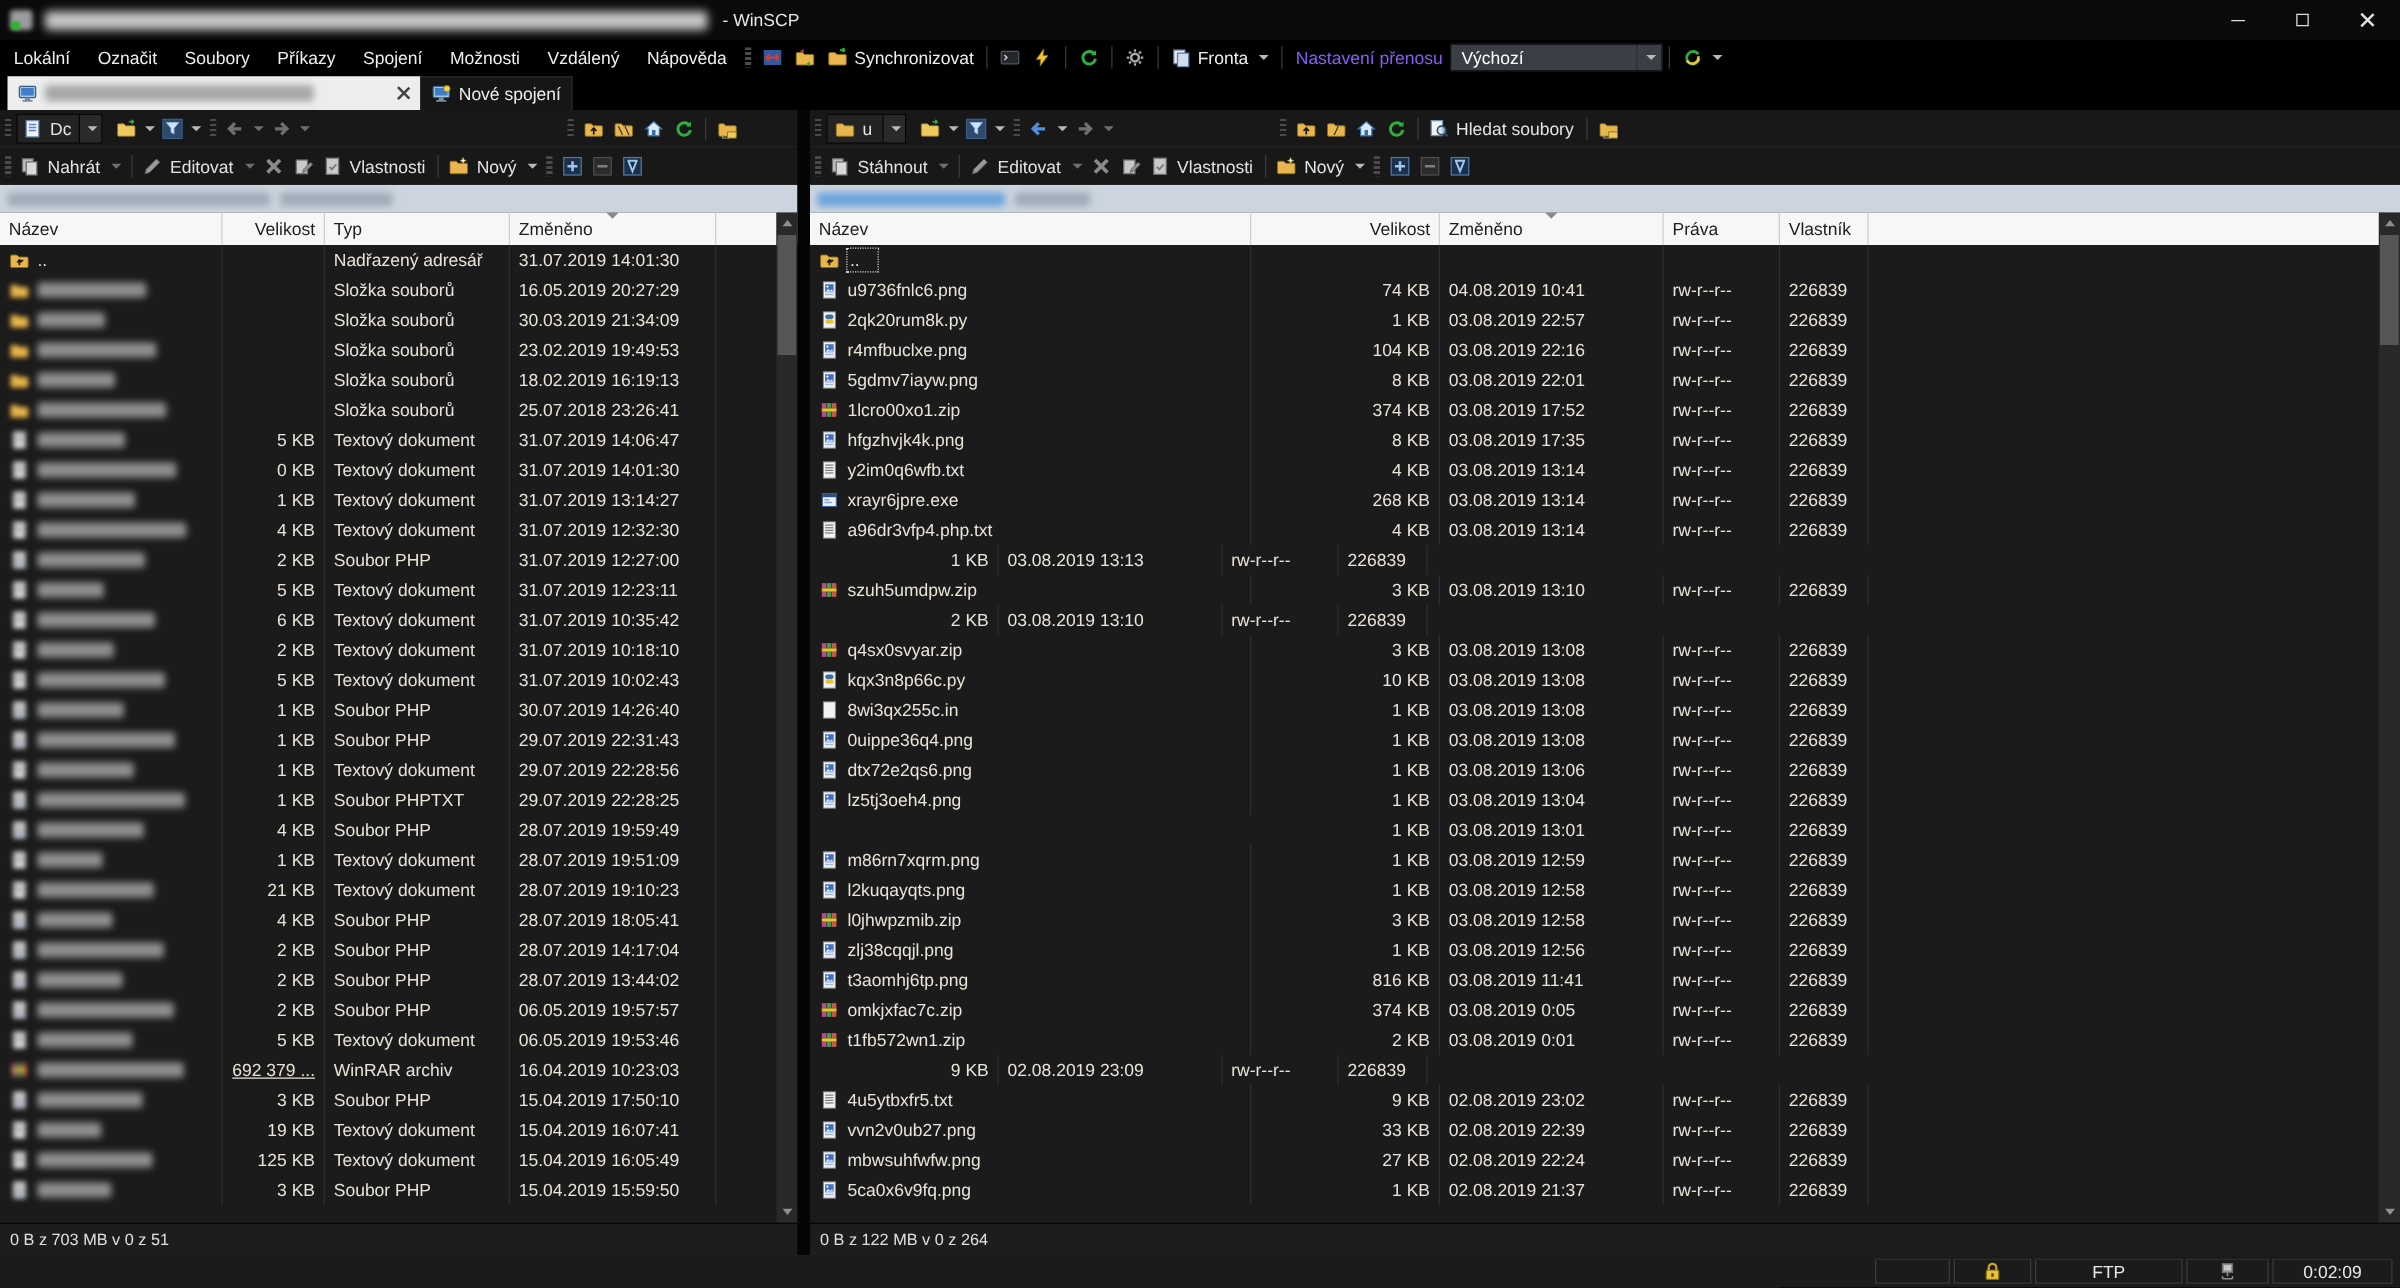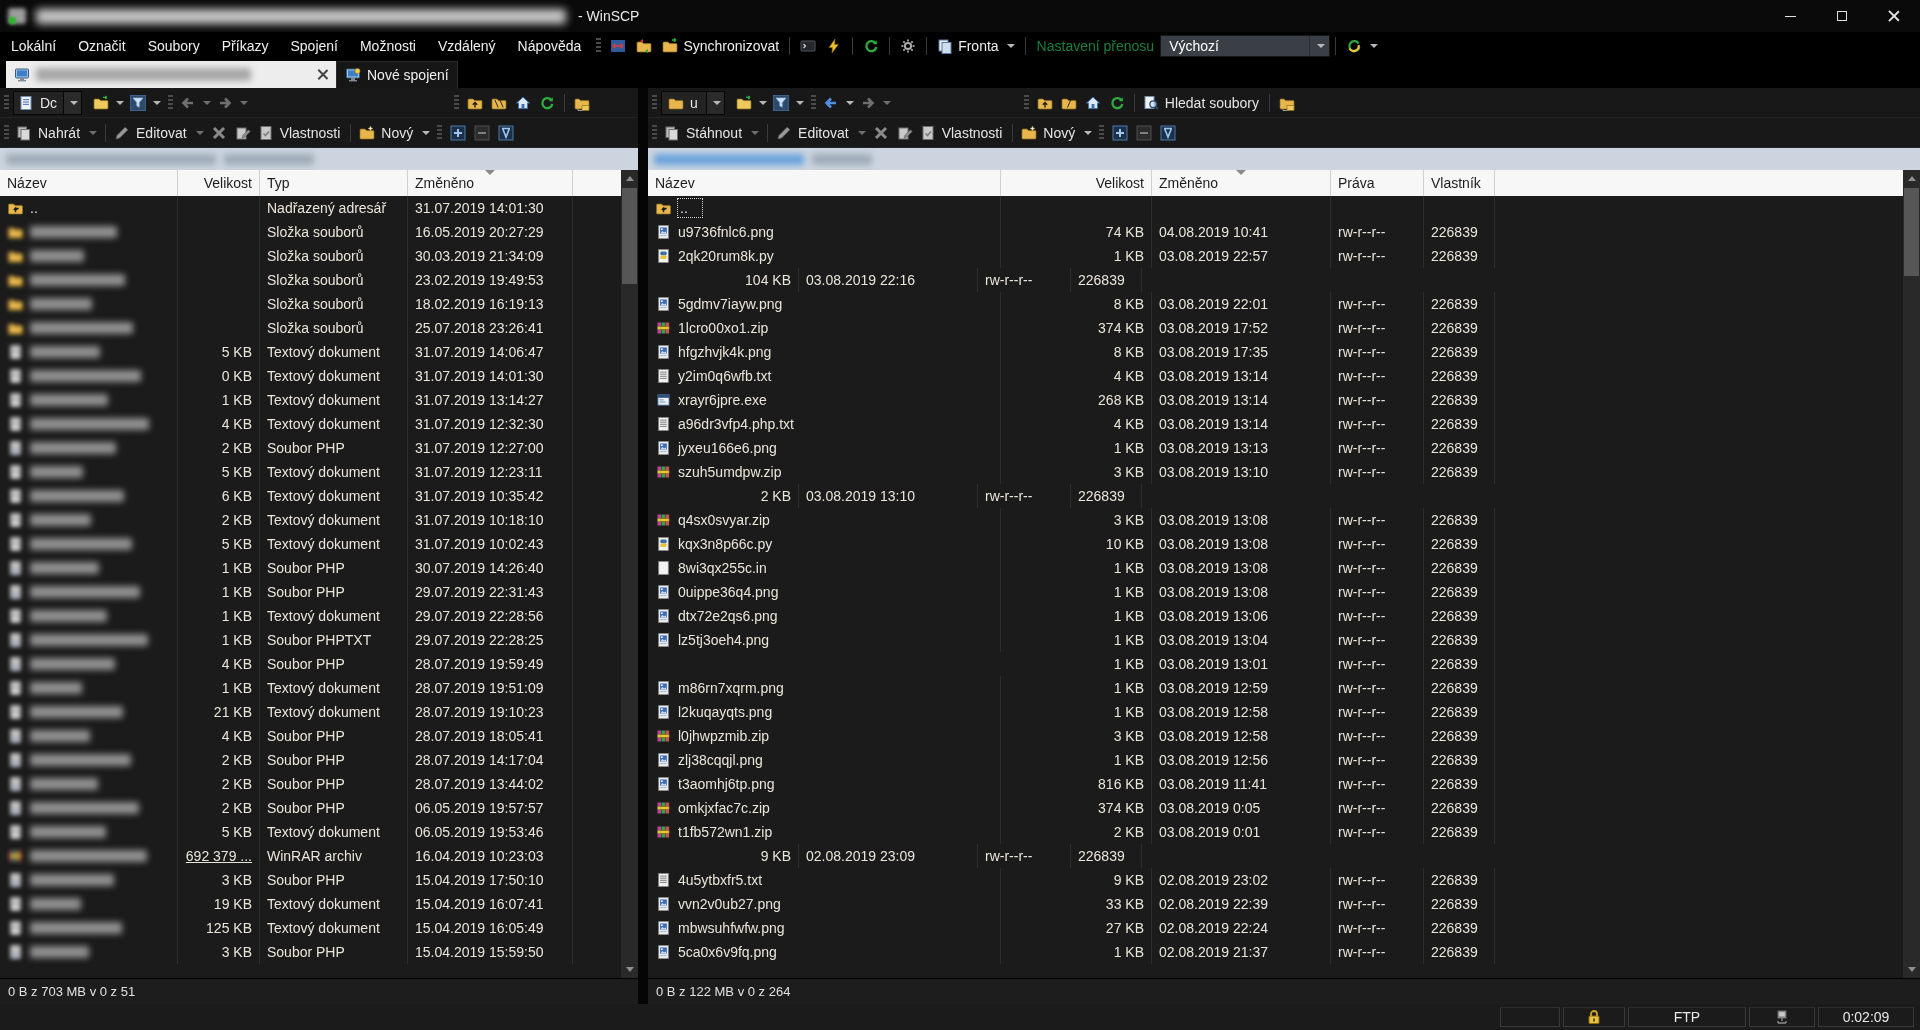--- a/index.html
+++ b/index.html
@@ -31,21 +31,21 @@
     background:repeating-linear-gradient(to bottom,#4b4b4b 0 2px,transparent 2px 4px); }
   .tbtn { display:flex; align-items:center; gap:5px; padding:0 5px; height:24px; color:#f0f0f0; font-size:14px; }
   .vsep { width:1px; height:18px; background:#3a3a3a; margin:0 5px; }
   .caret { width:0; height:0; border-left:4px solid transparent; border-right:4px solid transparent;
     border-top:4px solid #b9b9b9; margin-left:3px; }
   .caret.dim { border-top-color:#6f6f6f; }
   .combo { display:flex; align-items:center; background:#3a3f45; border:1px solid #14161a; height:22px;
     color:#fff; font-size:14px; padding-left:8px; }
   .combo .arr { width:20px; height:100%; display:flex; align-items:center; justify-content:center;
     border-left:1px solid #2a2e33; }
-  .lbl { color:#15803d; font-size:14px; padding:0 6px; }
+  .lbl { color:#8b5cf6; font-size:14px; padding:0 6px; }
 
   
   .tabbar { position:absolute; left:0; top:59px; width:100%; height:29px; background:#000; display:flex; align-items:flex-end; }
   .tab { height:27px; display:flex; align-items:center; padding:0 8px; gap:6px; font-size:14px; }
   .tab.active { background:#ededed; color:#222; width:330px; margin-left:6px; }
   .tab.dark { background:#161616; color:#f0f0f0; border:1px solid #2a2a2a; border-bottom:none; }
   .tab-blur { width:215px; height:13px; background:#a7a7a7; border-radius:3px; filter:blur(3px); }
   .tab-close { position:relative; width:11px; height:11px; margin-left:auto; }
   .tab-close:before,.tab-close:after{content:""; position:absolute; left:5px; top:-1px; width:1.5px; height:13px; background:#444;}
   .tab-close:before{transform:rotate(45deg);} .tab-close:after{transform:rotate(-45deg);}
@@ -1299,37 +1299,49 @@
             </span>
             <span>2qk20rum8k.py</span>
           </div>
           <div class="fcell right" style="width: 151px;">1 KB</div>
           <div class="fcell" style="width: 179px;">03.08.2019 22:57</div>
           <div class="fcell" style="width: 93px;">rw-r--r--</div>
           <div class="fcell" style="width: 71px;">226839</div>
           <div class="fcell" style="flex: 1 1 0%; border-right: none;"></div>
         </div>
         <div class="frow">
-          <div class="fcell right" style="width: 151px;">104 KB</div>
-          <div class="fcell" style="width: 179px;">03.08.2019 22:16</div>
-          <div class="fcell" style="width: 93px;">rw-r--r--</div>
-          <div class="fcell" style="width: 71px;">226839</div>
-          <div class="fcell" style="flex: 1 1 0%; border-right: none;"></div>
-        </div>
-        <div class="frow">
           <div class="fcell" style="width: 353px;">
             <span class="icon">
               <svg width="17" height="16" viewBox="0 0 16 16">
                 <rect x="3.2" y="1.5" width="9.6" height="13" fill="#f2f2f2" stroke="#8a8a8a" stroke-width=".8"></rect>
                 <rect x="4.6" y="3.4" width="6.8" height="6.4" fill="#3f6fbf"></rect>
                 <circle cx="6.4" cy="5.2" r=".9" fill="#fff"></circle>
                 <path d="M4.8 9.4l2.2-2.4 1.6 1.6 1.4-1.2 1.4 2z" fill="#cfe2f7"></path>
                 <rect x="4.6" y="11" width="6.6" height="1.2" fill="#9db8d9"></rect>
               </svg>
             </span>
+            <span>r4mfbuclxe.png</span>
+          </div>
+          <div class="fcell right" style="width: 151px;">104 KB</div>
+          <div class="fcell" style="width: 179px;">03.08.2019 22:16</div>
+          <div class="fcell" style="width: 93px;">rw-r--r--</div>
+          <div class="fcell" style="width: 71px;">226839</div>
+          <div class="fcell" style="flex: 1 1 0%; border-right: none;"></div>
+        </div>
+        <div class="frow">
+          <div class="fcell" style="width: 353px;">
+            <span class="icon">
+              <svg width="17" height="16" viewBox="0 0 16 16">
+                <rect x="3.2" y="1.5" width="9.6" height="13" fill="#f2f2f2" stroke="#8a8a8a" stroke-width=".8"></rect>
+                <rect x="4.6" y="3.4" width="6.8" height="6.4" fill="#3f6fbf"></rect>
+                <circle cx="6.4" cy="5.2" r=".9" fill="#fff"></circle>
+                <path d="M4.8 9.4l2.2-2.4 1.6 1.6 1.4-1.2 1.4 2z" fill="#cfe2f7"></path>
+                <rect x="4.6" y="11" width="6.6" height="1.2" fill="#9db8d9"></rect>
+              </svg>
+            </span>
             <span>5gdmv7iayw.png</span>
           </div>
           <div class="fcell right" style="width: 151px;">8 KB</div>
           <div class="fcell" style="width: 179px;">03.08.2019 22:01</div>
           <div class="fcell" style="width: 93px;">rw-r--r--</div>
           <div class="fcell" style="width: 71px;">226839</div>
           <div class="fcell" style="flex: 1 1 0%; border-right: none;"></div>
         </div>
         <div class="frow">
           <div class="fcell" style="width: 353px;">
@@ -1418,32 +1430,20 @@
             </span>
             <span>a96dr3vfp4.php.txt</span>
           </div>
           <div class="fcell right" style="width: 151px;">4 KB</div>
           <div class="fcell" style="width: 179px;">03.08.2019 13:14</div>
           <div class="fcell" style="width: 93px;">rw-r--r--</div>
           <div class="fcell" style="width: 71px;">226839</div>
           <div class="fcell" style="flex: 1 1 0%; border-right: none;"></div>
         </div>
         <div class="frow">
-          <div class="fcell" style="width: 353px;">
-            <span class="icon">
-              <svg width="17" height="16" viewBox="0 0 16 16">
-                <rect x="3.2" y="1.5" width="9.6" height="13" fill="#f2f2f2" stroke="#8a8a8a" stroke-width=".8"></rect>
-                <rect x="4.6" y="3.4" width="6.8" height="6.4" fill="#3f6fbf"></rect>
-                <circle cx="6.4" cy="5.2" r=".9" fill="#fff"></circle>
-                <path d="M4.8 9.4l2.2-2.4 1.6 1.6 1.4-1.2 1.4 2z" fill="#cfe2f7"></path>
-                <rect x="4.6" y="11" width="6.6" height="1.2" fill="#9db8d9"></rect>
-              </svg>
-            </span>
-            <span>jyxeu166e6.png</span>
-          </div>
           <div class="fcell right" style="width: 151px;">1 KB</div>
           <div class="fcell" style="width: 179px;">03.08.2019 13:13</div>
           <div class="fcell" style="width: 93px;">rw-r--r--</div>
           <div class="fcell" style="width: 71px;">226839</div>
           <div class="fcell" style="flex: 1 1 0%; border-right: none;"></div>
         </div>
         <div class="frow">
           <div class="fcell" style="width: 353px;">
             <span class="icon">
               <svg width="17" height="16" viewBox="0 0 16 16">

